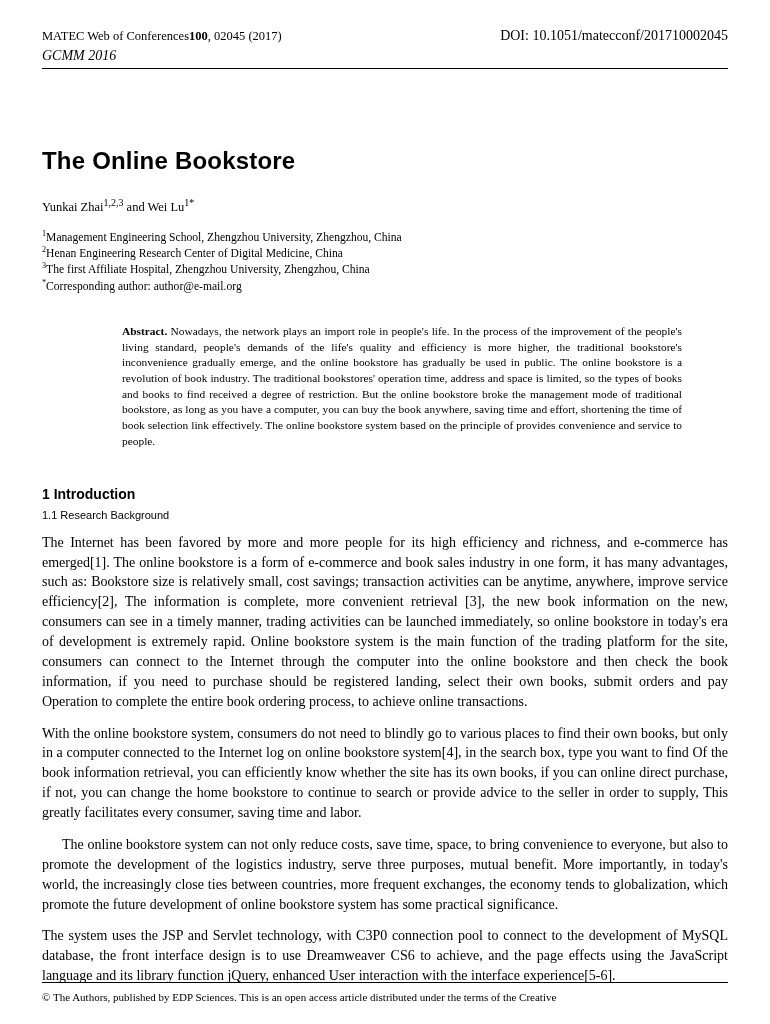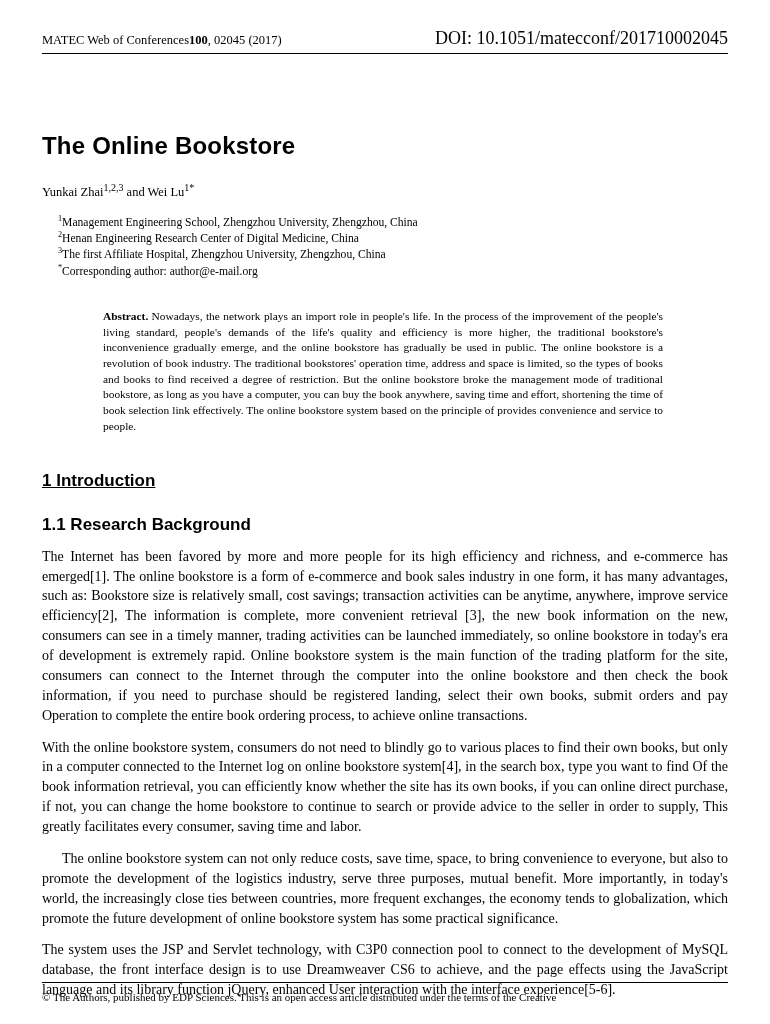--- a/index.html
+++ b/index.html
@@ -26,21 +26,21 @@
   
   .runhead {
     display: flex;
     justify-content: space-between;
     align-items: baseline;
     font-size: 12.5px;
     font-family: "Liberation Serif", serif;
   }
   .runhead-left { white-space: nowrap; }
   .runhead-left .vol { font-weight: bold; }
-  .runhead-right { white-space: nowrap; font-size: 18px; }
+  .runhead-right { white-space: nowrap; font-size: 14px; }
   .conf-name {
     margin-top: 4px;
     font-style: italic;
     font-size: 14px;
     font-family: "Liberation Serif", serif;
   }
   .rule {
     margin-top: 4px;
     border-bottom: 1px solid #000;
     width: 100%;
@@ -58,46 +58,45 @@
     margin-top: 22px;
     font-size: 12.5px;
   }
   .authors sup { font-size: 10px; }
 
   .affils {
     margin-top: 14px;
     font-size: 11.6px;
     line-height: 1.32;
   }
-  .affils div { white-space: nowrap; margin-left: 16px; }
+  .affils div { white-space: nowrap; }
   .affils sup { font-size: 8.2px; }
 
   
   .abstract {
-    margin: 30px 0 0 61px;
+    margin: 30px 0 0 80px;
     width: 560px;
     font-size: 11.4px;
     line-height: 1.38;
     text-align: justify;
   }
   .abstract b { font-weight: bold; }
 
   
   h1.sec {
     font-family: "Liberation Sans", sans-serif;
-    font-size: 17px;
+    font-size: 14px;
     font-weight: bold;
     margin: 36px 0 0 0;
-    text-decoration: underline;
   }
   h2.sub {
     font-family: "Liberation Sans", sans-serif;
-    font-size: 17px;
-    font-weight: bold;
-    margin: 24px 0 0 0;
+    font-size: 11px;
+    font-weight: normal;
+    margin: 7px 0 0 0;
   }
   p.body {
     font-size: 14px;
     line-height: 1.42;
     text-align: justify;
     margin: 12px 0 0 0;
   }
   p.body.indent { text-indent: 20px; }
 
   
@@ -120,20 +119,21 @@
 <body>
 
 <div class="page">
 
   <div class="runhead">
     <div class="runhead-left">
       <span>MATEC Web of Conferences</span><span class="vol">100</span><span>, 02045 (2017)</span>
     </div>
     <div class="runhead-right">DOI: 10.1051/matecconf/201710002045</div>
   </div>
+  <div class="conf-name">GCMM 2016</div>
   <div class="rule"></div>
 
   <div class="title">The Online Bookstore</div>
 
   <div class="authors">
     <span>Yunkai Zhai</span><sup>1,2,3</sup><span> and Wei Lu</span><sup>1*</sup>
   </div>
 
   <div class="affils">
     <div><sup>1</sup><span>Management Engineering School, Zhengzhou University, Zhengzhou, China</span></div>

